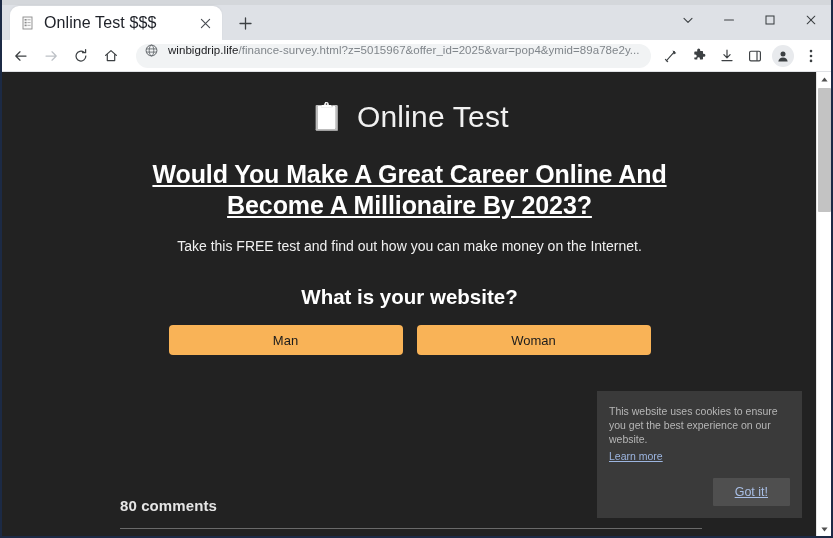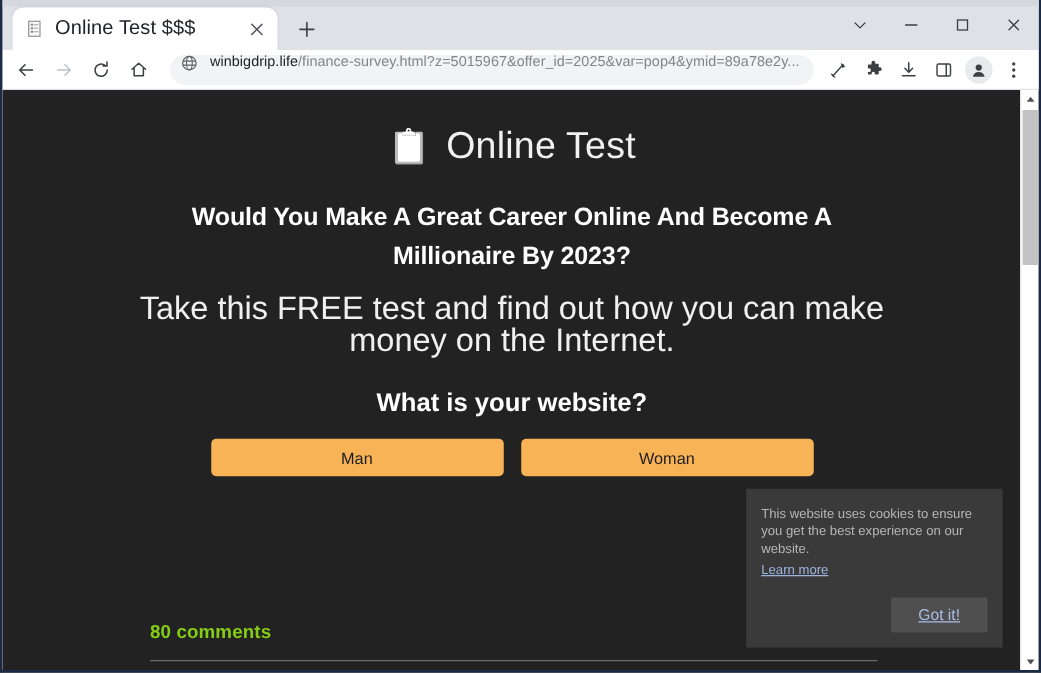--- a/index.html
+++ b/index.html
@@ -186,32 +186,33 @@
     font-size: 30px;
     color: #f1f1f1;
     font-weight: 400;
     letter-spacing: 0.2px;
   }
 
   #headline {
     margin: 19px auto 0;
     width: 600px;
     text-align: center;
-    font-size: 20px;
+    font-size: 25px;
     line-height: 31px;
     font-weight: bold;
     color: #ffffff;
     letter-spacing: -0.1px;
+    text-decoration: underline;
   }
 
   #subheadline {
     margin: 12px auto 0;
     width: 628px;
     text-align: center;
-    font-size: 26px;
+    font-size: 14px;
     line-height: 26px;
     color: #f0f0f0;
     font-weight: 400;
   }
 
   #question-title {
     margin: 26px auto 0;
     text-align: center;
     font-size: 20.5px;
     font-weight: bold;
@@ -241,21 +242,21 @@
   #comments-section {
     position: absolute;
     left: 0;
     top: 425px;
     width: 815px;
   }
   #comments-count {
     margin-left: 118px;
     font-size: 15px;
     font-weight: bold;
-    color: #84cc16;
+    color: #e5e5e5;
     letter-spacing: 0.1px;
   }
   #comments-divider {
     margin: 14px 0 0 118px;
     width: 582px;
     height: 1px;
     background: #6a6a6a;
   }
 
   

